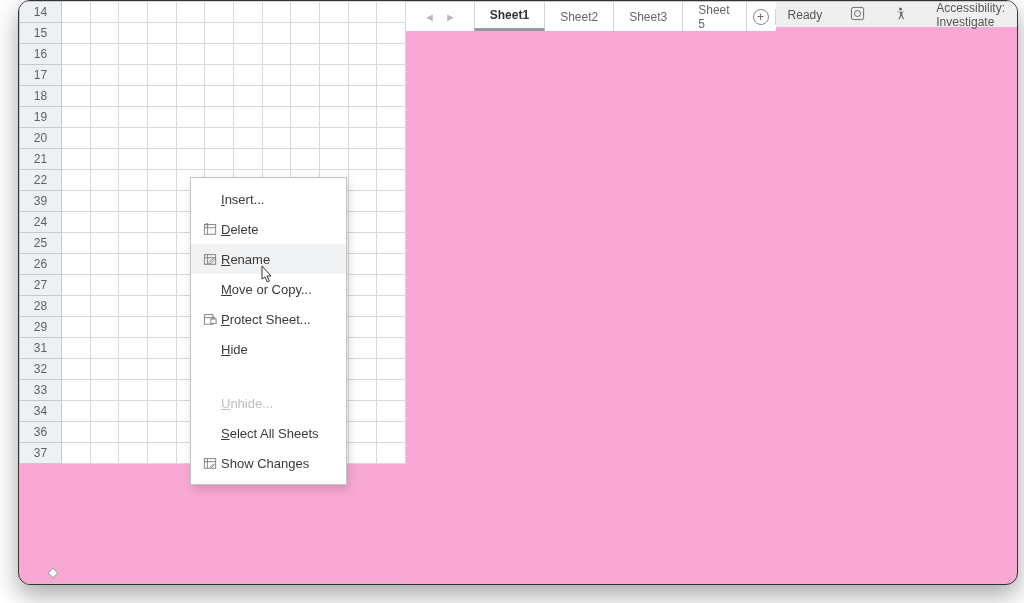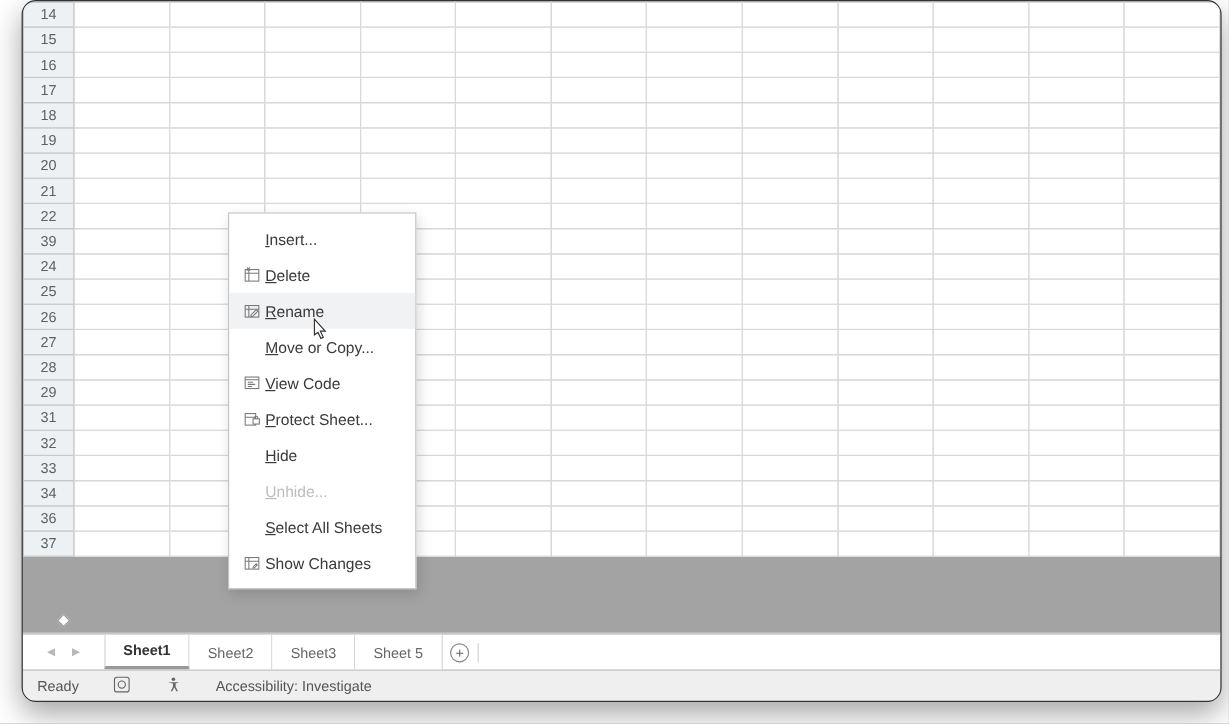--- a/index.html
+++ b/index.html
@@ -12,24 +12,23 @@
     height: 603px;
     position: relative;
     overflow: hidden;
   }
   .frame {
     position: absolute;
     top: 0; left: 18px; right: 6px; bottom: 18px;
     border: 1px solid #333;
     border-radius: 12px;
     box-shadow: 0 10px 24px rgba(0,0,0,0.35);
-    background: #a3a3a3;
+    background: #f9a8d4;
     overflow: hidden;
     display: flex;
-    flex-direction: column;
   }
   .grid {
     flex: 1 1 auto;
     position: relative;
     overflow: hidden;
     border-bottom: 1px solid #c8c8c8;
   }
   .grid table {
     border-collapse: collapse;
     width: 100%;
@@ -120,21 +119,21 @@
     font-size: 13px;
     color: #3a3a3a;
     padding: 6px 0;
   }
   .menu .item {
     height: 30px;
     display:flex; align-items:center;
     padding-left: 8px;
   }
   .menu .item.hl { background: #f1f2f3; }
-  .menu .item.disabled { color: #bdbdbd; }
+  .menu .item.disabled { color: #bdbdbd; margin-top: 24px; }
   .menu .icon {
     width: 22px; display:flex; justify-content:center; color:#777; font-size:13px;
   }
   .menu .label { flex:1; }
   .menu .arrow { width:18px; text-align:center; color:#555; font-size:12px; }
   .menu .und { text-decoration: underline; }
   .cursor {
     position:absolute; width:14px; height:18px;
   }
   .cursor svg { width:100%; height:100%; }
@@ -544,32 +543,20 @@
       </span>
       <span class="label"><span class="und">R</span><span id="mi2">ename</span></span>
     </div>
     <div class="item">
       <span class="icon"></span>
       <span class="label"><span class="und">M</span><span id="mi3">ove or Copy...</span></span>
     </div>
     <div class="item">
       <span class="icon">
         <svg width="14" height="14" viewBox="0 0 16 16">
-            <rect x="1.5" y="2.5" width="13" height="11" fill="none" stroke="#777"></rect>
-            <line x1="1.5" y1="5" x2="14.5" y2="5" stroke="#777"></line>
-            <line x1="4" y1="7.5" x2="9" y2="7.5" stroke="#777"></line>
-            <line x1="4" y1="9.5" x2="11" y2="9.5" stroke="#777"></line>
-            <line x1="4" y1="11.5" x2="8" y2="11.5" stroke="#777"></line>
-          </svg>
-      </span>
-      <span class="label"><span class="und">V</span><span id="mi4">iew Code</span></span>
-    </div>
-    <div class="item">
-      <span class="icon">
-        <svg width="14" height="14" viewBox="0 0 16 16">
             <rect x="1.5" y="3" width="10" height="11" fill="none" stroke="#777"></rect>
             <line x1="1.5" y1="6.5" x2="11.5" y2="6.5" stroke="#777"></line>
             <rect x="9" y="8" width="6" height="5" fill="#fff" stroke="#777"></rect>
             <path d="M10.5 8v-1a1.5 1.5 0 013 0v1" fill="none" stroke="#777"></path>
           </svg>
       </span>
       <span class="label"><span class="und">P</span><span id="mi5">rotect Sheet...</span></span>
     </div>
     <div class="item">
       <span class="icon"></span>

